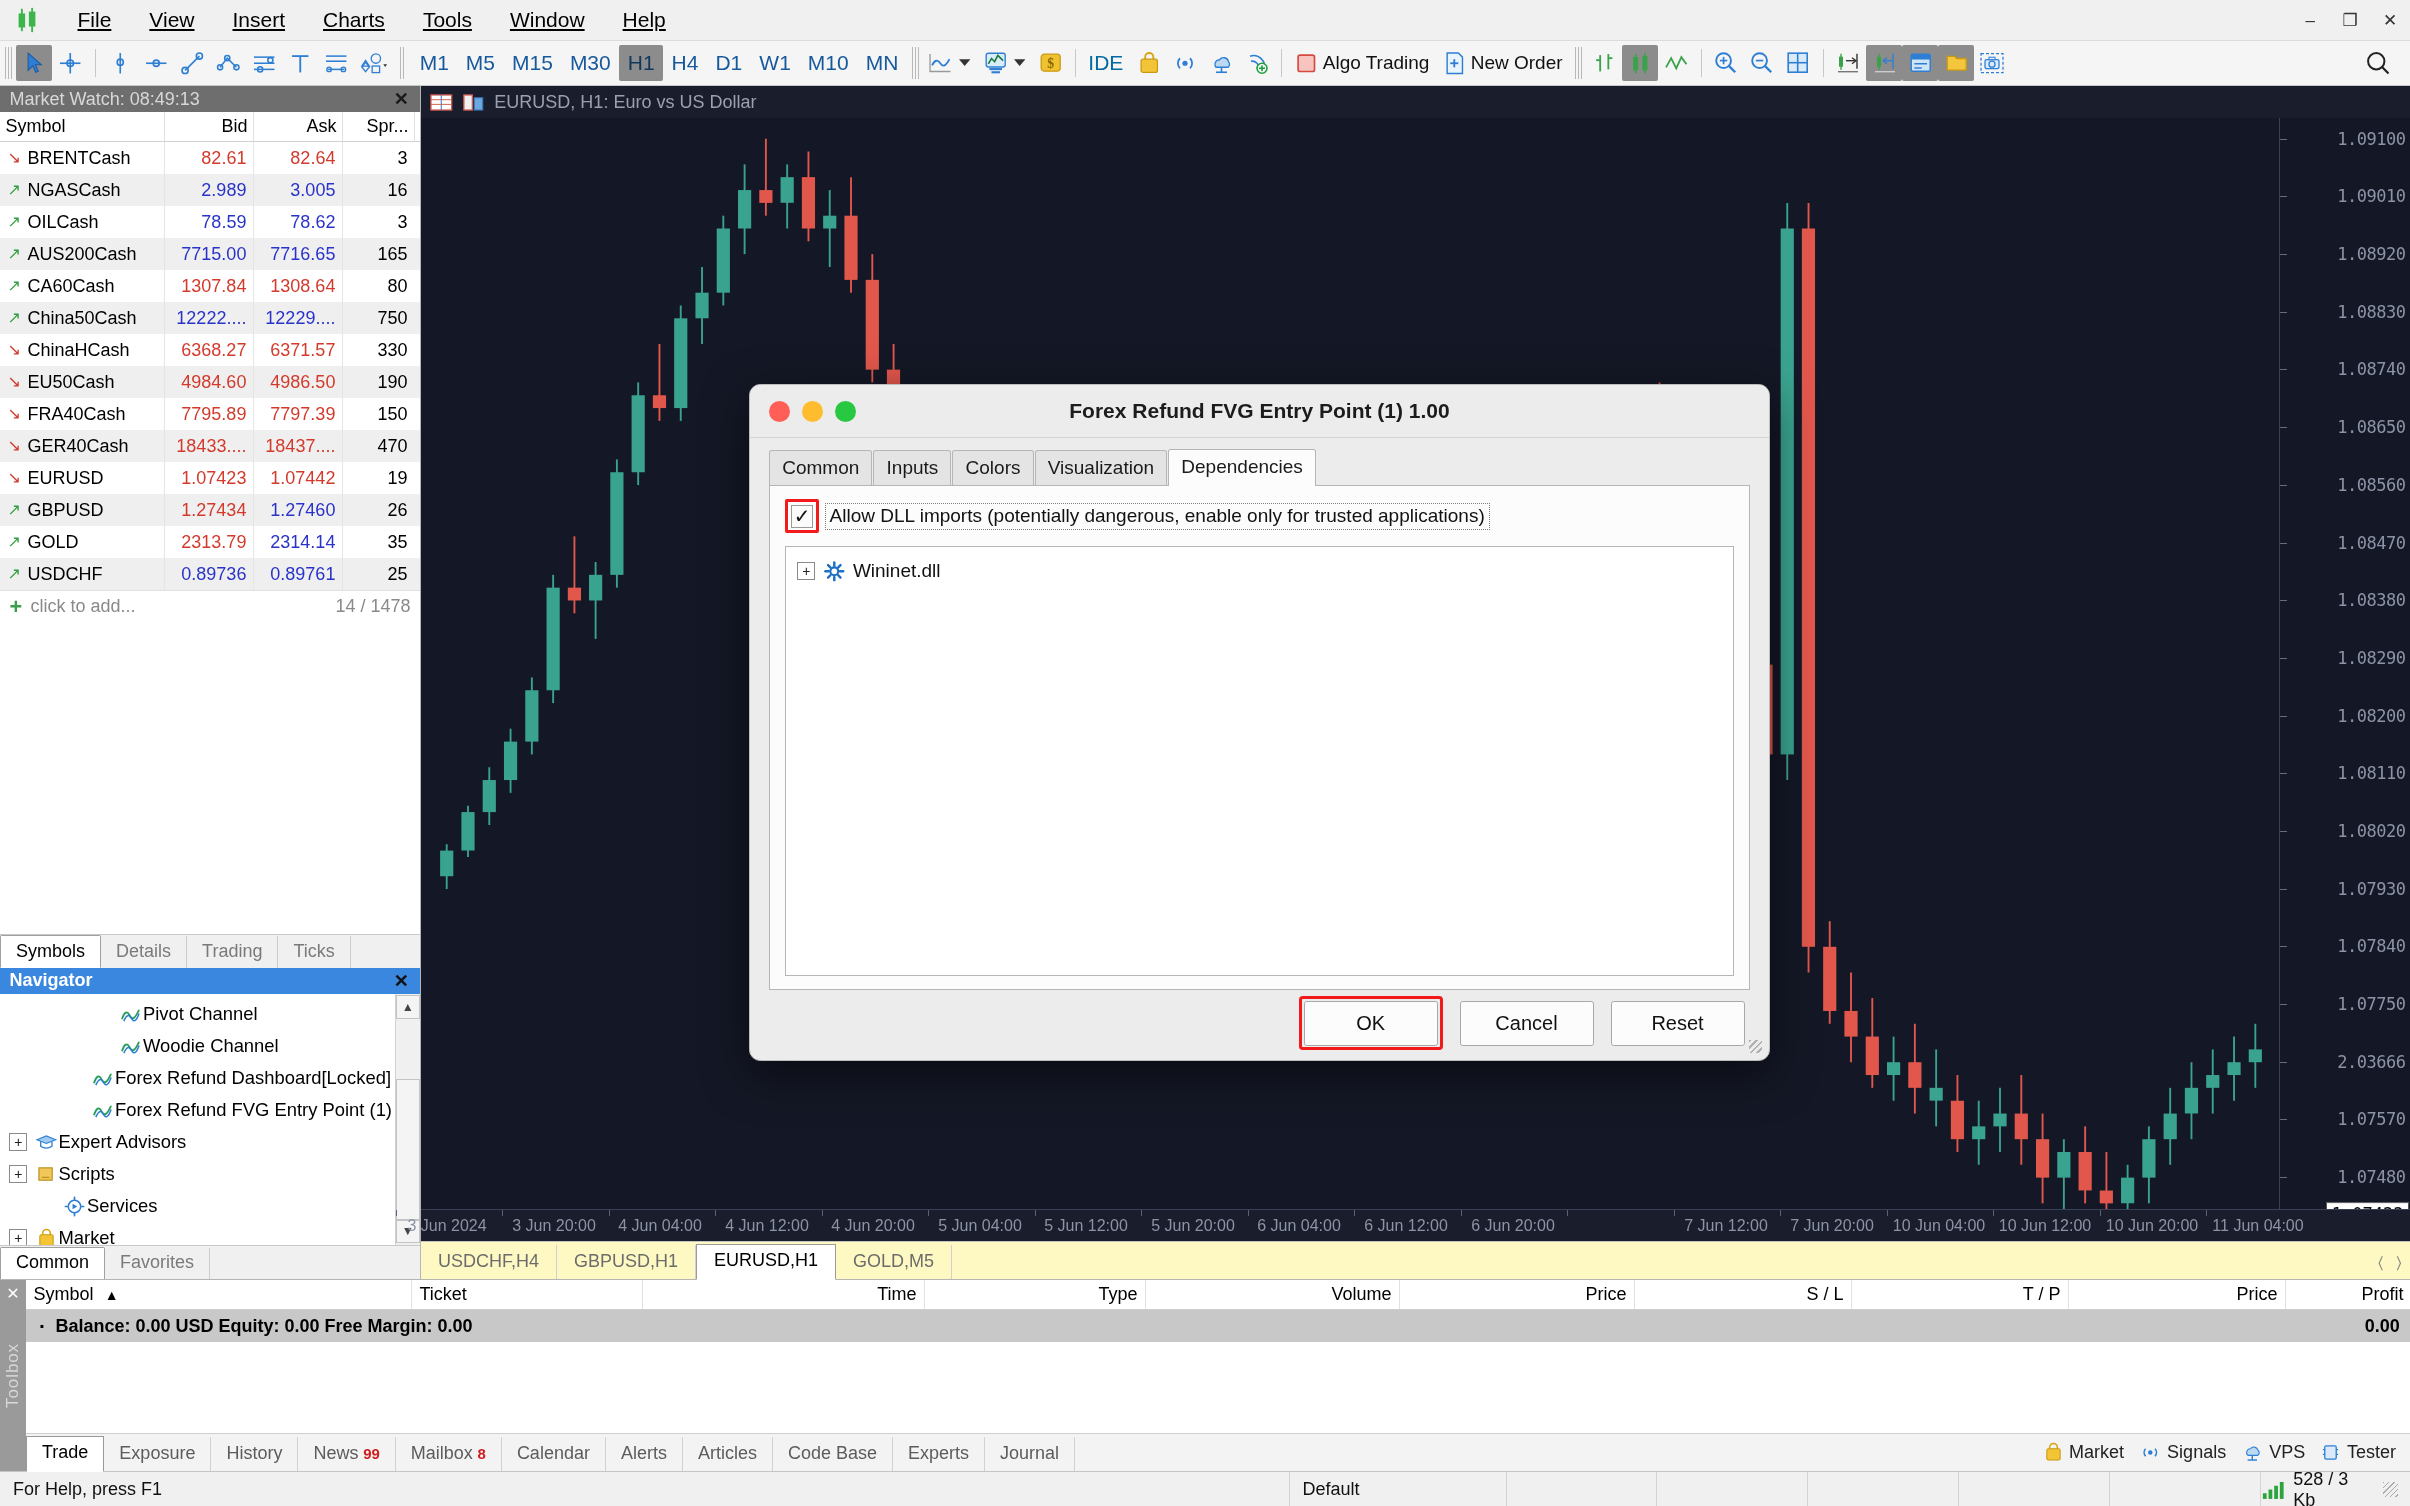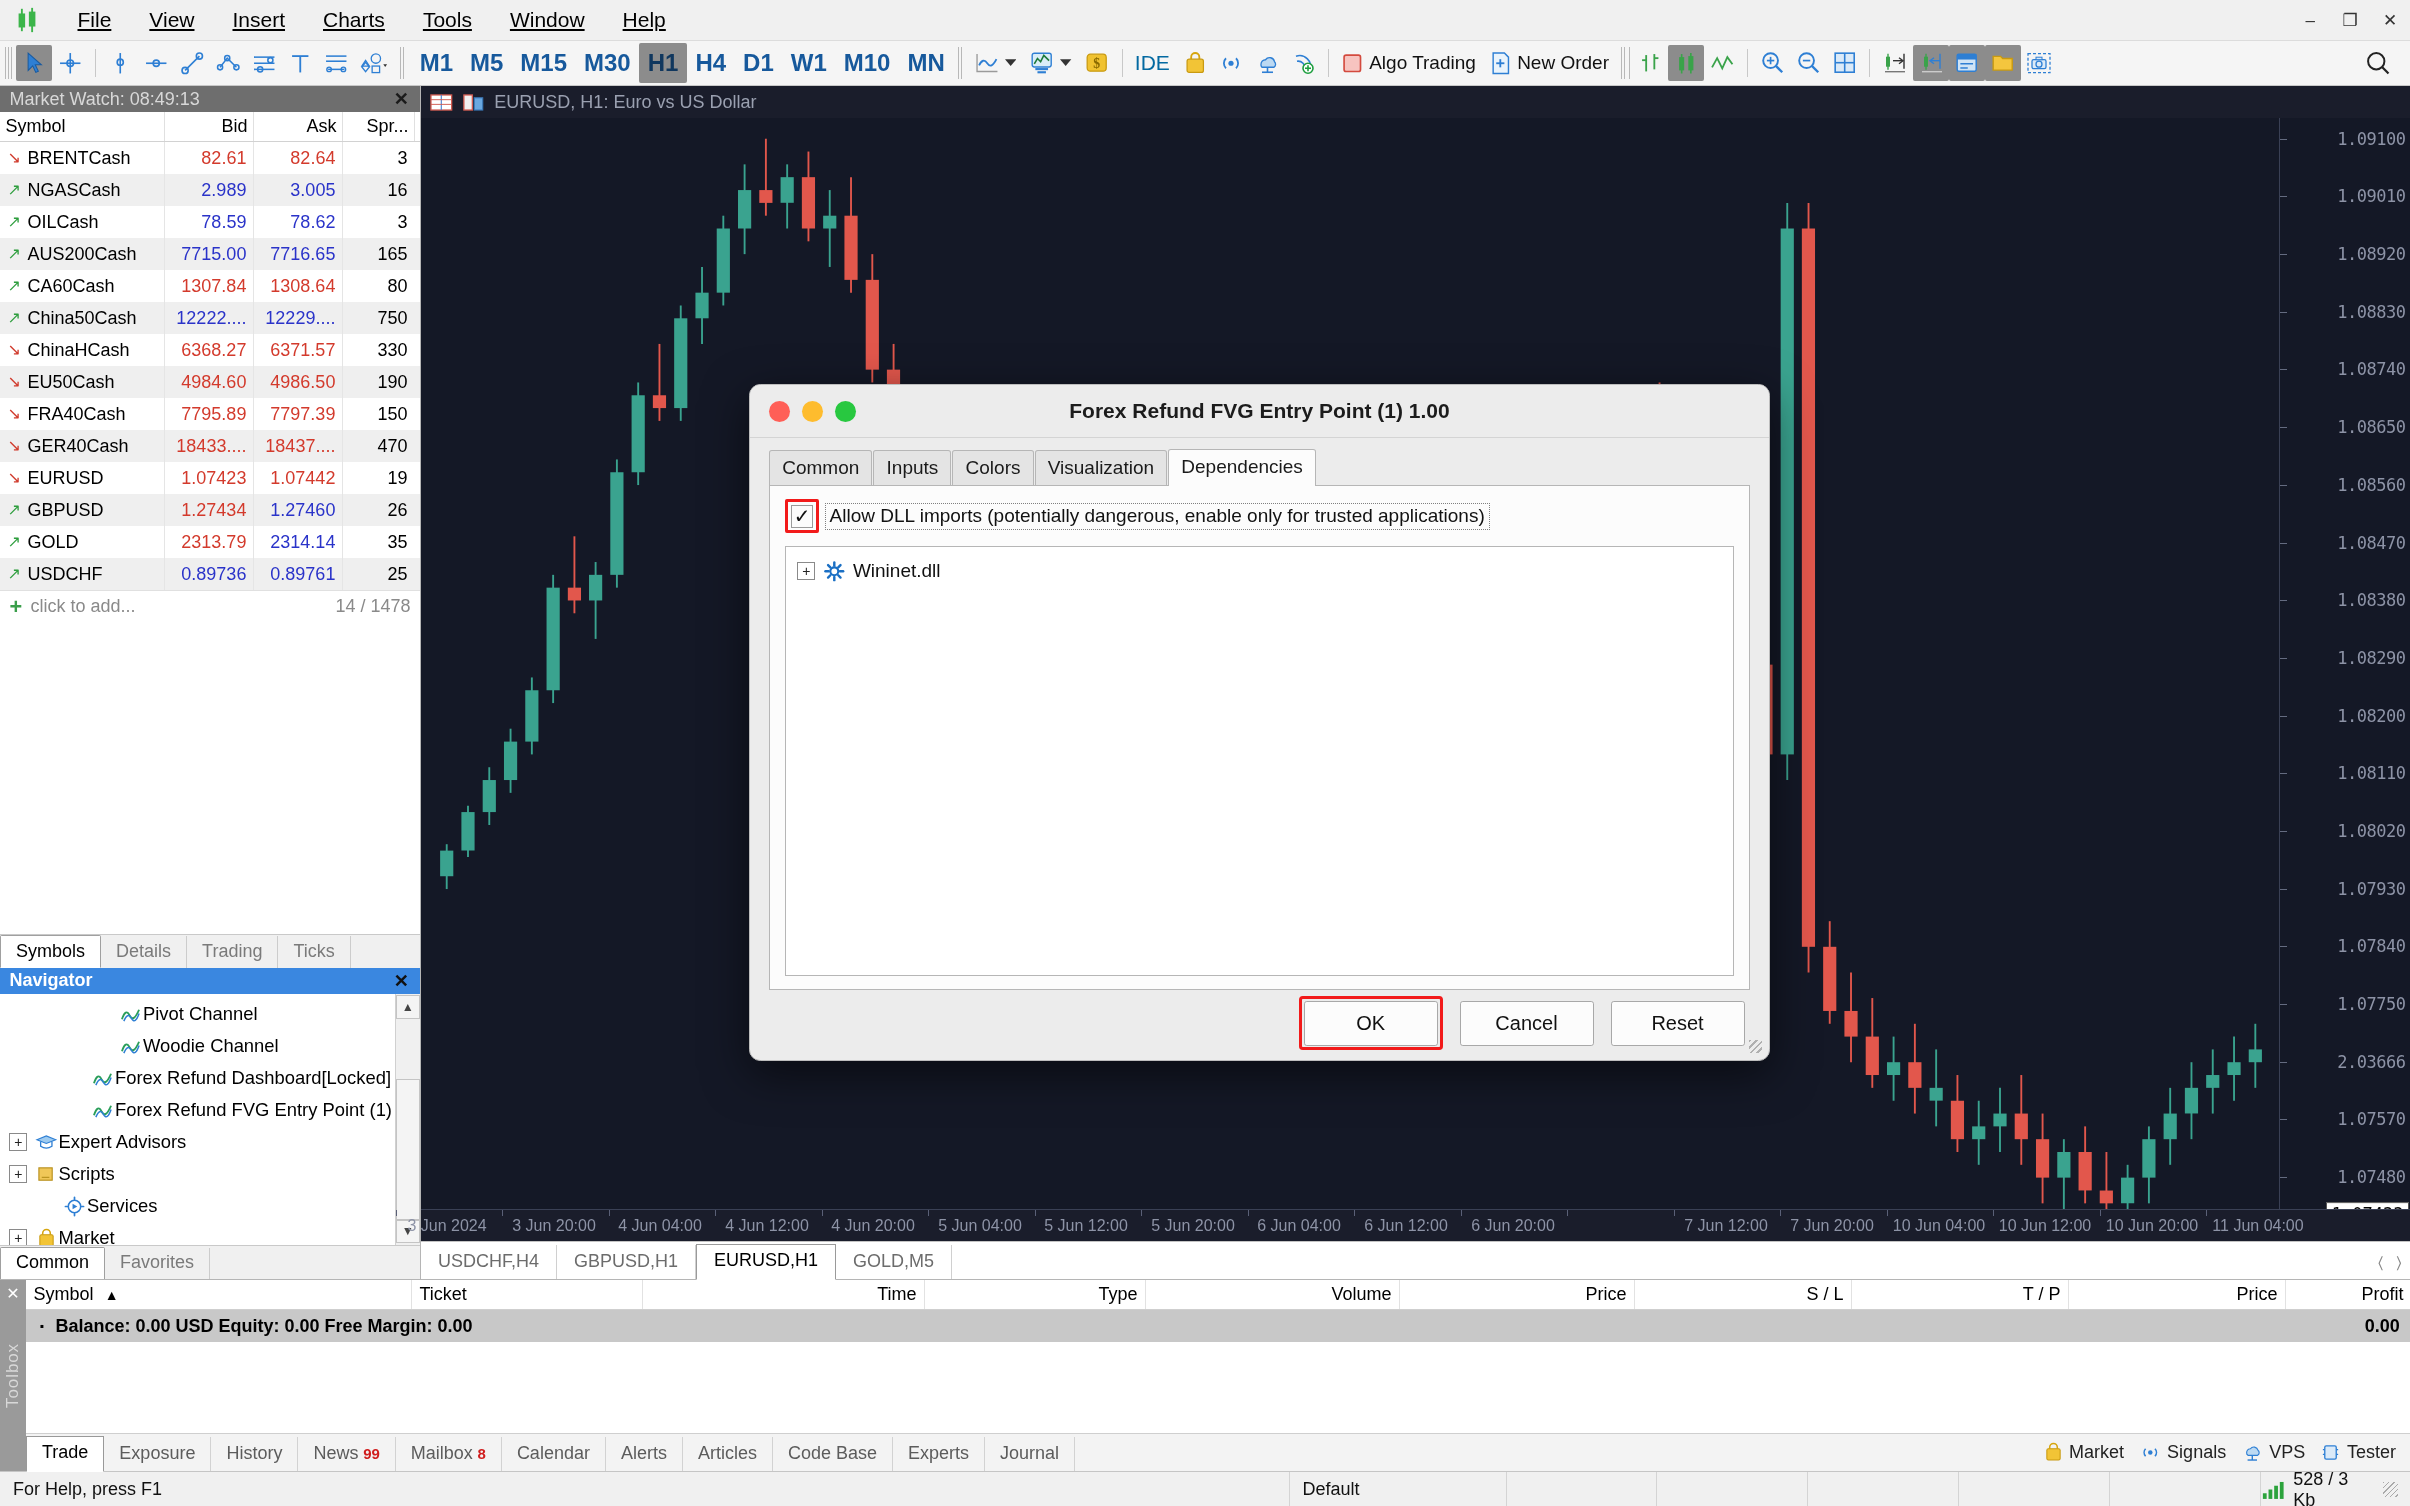--- a/index.html
+++ b/index.html
@@ -34,21 +34,21 @@
   .tb-grip { width: 8.5px; height: 32px; margin: 0 2.8px 0 4.7px;
     background: repeating-linear-gradient(90deg,#b8b8b8 0 0.9px,transparent 0.9px 2.8px); }
   .tb-sep { width: 0.9px; height: 28px; background: #c8c8c8; margin: 0 6.6px; }
   .tb-btn {
     width: 36px; height: 36px; display: flex; align-items: center; justify-content: center;
     cursor: default; border-radius: 1.9px;
   }
   .tb-btn.active { background: #8c8c8c; }
   .tb-btn.wide { width: auto; padding: 0 7.5px 0 5.6px; gap: 5.6px; font-size: 19px; color: #111; }
   .tf-btn {
-    font-size: 24px; color: #17599c; padding: 5.6px 8.5px; cursor: default; border-radius: 1.9px; font-weight: 700;
+    font-size: 21px; color: #17599c; padding: 5.6px 8.5px; cursor: default; border-radius: 1.9px; font-weight: 400;
   }
   .tf-btn.sel { background: #8c8c8c; color: #10375e; }
   .tb-spacer { flex: 1; }
 
   
   .body-row { flex: 1; display: flex; min-height: 0; }
 
   
   .left-dock { width: 421px; flex: none; display: flex; flex-direction: column; background: #f0f0f0;
     border-right: 0.9px solid #b5b5b5; }
@@ -130,21 +130,21 @@
   .pa-cur {
     position: absolute; right: 1.9px; background: #fff; color: #000; font-size: 17px; padding: 0.9px 4.7px;
     font-family: "DejaVu Sans Mono", monospace; transform: translateY(-50%); border: 0.9px solid #555;
   }
   .time-axis {
     height: 32px; background: #1a1d2b; border-top: 0.9px solid #3a4055; position: relative; flex: none;
   }
   .ta-label { position: absolute; top: 6.6px; font-size: 16px; color: #8d93a6; transform: translateX(-50%); white-space: nowrap; }
   .ta-tick { position: absolute; top: 0; width: 0.9px; height: 5.6px; background: #5a6077; }
   .chart-tabs {
-    height: 38px; background: #ffffff; border-top: 0.9px solid #c4c4c4; display: flex; align-items: flex-end;
+    height: 38px; background: #fef9c3; border-top: 0.9px solid #c4c4c4; display: flex; align-items: flex-end;
     font-size: 18px; flex: none; position: relative;
   }
   .ct { padding: 5.6px 17px 7.5px; color: #6c6c6c; cursor: default; border-right: 0.9px solid #d0d0d0; }
   .ct.sel { background: #fff; color: #000; border: 0.9px solid #9a9a9a; border-bottom-color: #fff; margin-bottom: -0.9px; }
   .ct-nav { position: absolute; right: 9.4px; bottom: 7.5px; display: flex; gap: 13px; color: #888; font-size: 16px; }
 
   
   .toolbox { height: 192px; background: #fff; display: flex; flex: none; border-top: 0.9px solid #b5b5b5; }
   .tbx-side { width: 26px; background: #9a9a9a; display: flex; flex-direction: column; align-items: center;
     padding-top: 3.8px; flex: none; }

